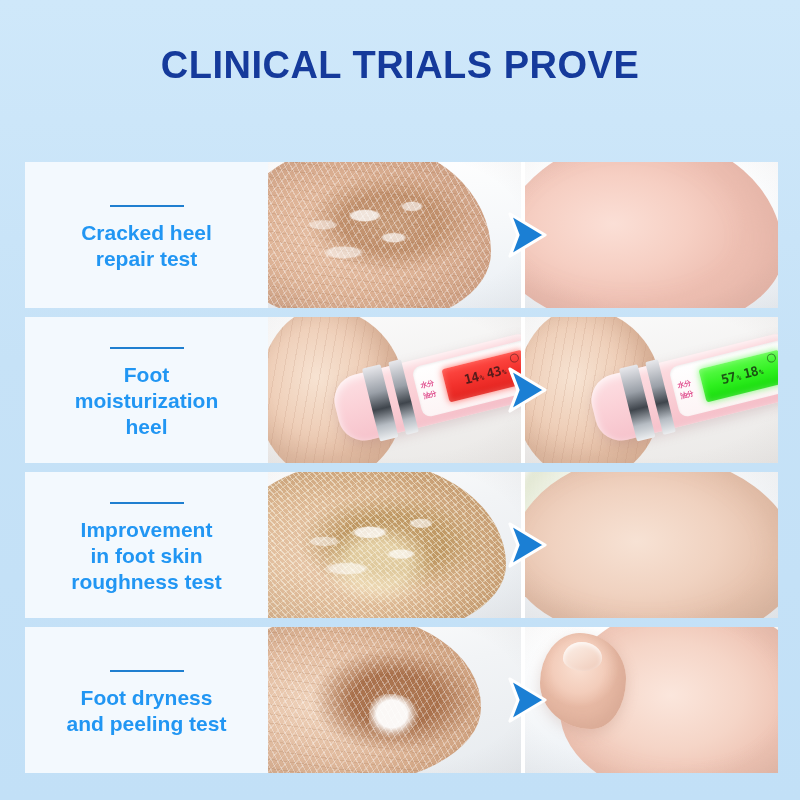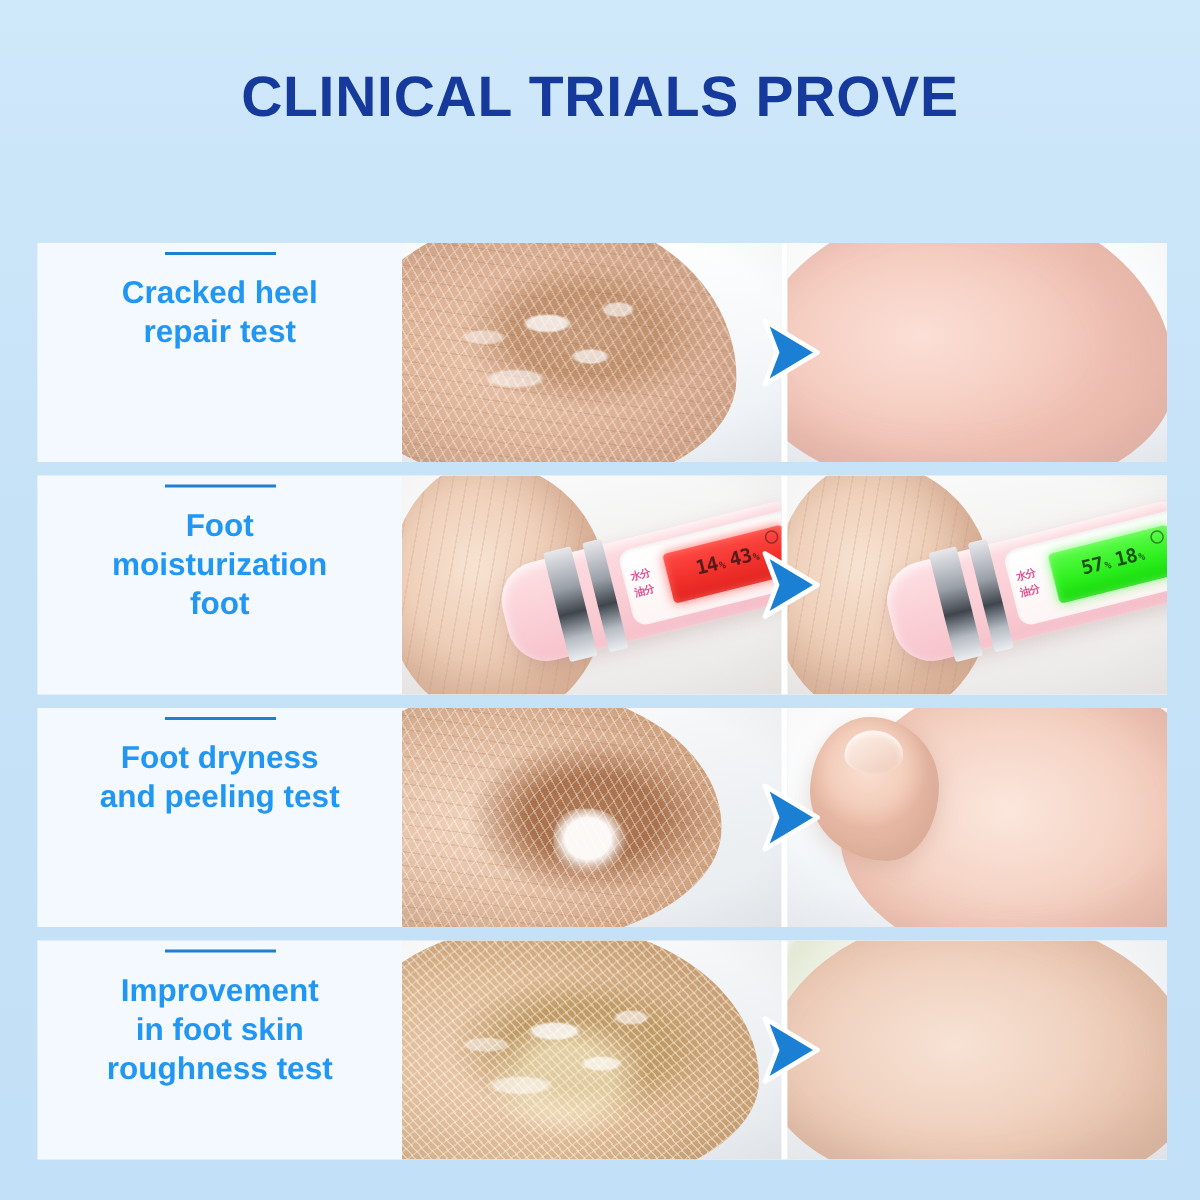--- a/index.html
+++ b/index.html
@@ -44,21 +44,21 @@
   .row:last-child{margin-bottom:0;}
 
   
   .label-cell{
     width:243px;
     flex:0 0 243px;
     background:#f3f9fe;
     display:flex;
     flex-direction:column;
     align-items:center;
-    justify-content:flex-start;
+    justify-content:center;
     padding-top:6px;
     box-sizing:border-box;
   }
   .label-rule{
     width:74px;height:2px;background:#1f7fd0;
     margin-bottom:13px;
   }
   .label-text{
     color:#2196f3;
     font-weight:700;
@@ -340,21 +340,21 @@
       <svg class="arrow" viewBox="0 0 46 50">
         <path d="M7 4 L42 25 L7 46 L15 25 Z" fill="#1b7fd4" stroke="#ffffff" stroke-width="3.2" stroke-linejoin="round"></path>
       </svg>
     </div>
 
     <div class="row">
       <div class="label-cell">
         <div class="label-rule"></div>
         <div class="label-text">Foot
 moisturization
-foot</div>
+heel</div>
       </div>
 
       <div class="img-cell before">
         <div class="photo">
           <div class="backdrop warm"></div>
           <div class="toe-block">
               <div class="toe-lines"></div>
             </div>
           <div class="probe">
             <div class="probe-band"></div>
@@ -413,20 +413,53 @@
       </div>
 
       <svg class="arrow" viewBox="0 0 46 50">
         <path d="M7 4 L42 25 L7 46 L15 25 Z" fill="#1b7fd4" stroke="#ffffff" stroke-width="3.2" stroke-linejoin="round"></path>
       </svg>
     </div>
 
     <div class="row">
       <div class="label-cell">
         <div class="label-rule"></div>
+        <div class="label-text">Improvement
+in foot skin
+roughness test</div>
+      </div>
+
+      <div class="img-cell before">
+        <div class="photo">
+          <div class="backdrop"></div>
+          <div class="heel heel-r4b">
+            <div class="rough"></div>
+            <div class="flakes"></div>
+          </div>
+          <div class="vig"></div>
+        </div>
+      </div>
+
+      <div class="img-cell after">
+        <div class="photo">
+          <div class="backdrop"></div>
+          <div class="greenish"></div>
+          <div class="heel heel-r4a"></div>
+          <div class="vig"></div>
+        </div>
+      </div>
+
+      <svg class="arrow" viewBox="0 0 46 50">
+        <path d="M7 4 L42 25 L7 46 L15 25 Z" fill="#1b7fd4" stroke="#ffffff" stroke-width="3.2" stroke-linejoin="round"></path>
+      </svg>
+    </div>
+
+    <div class="row">
+      <div class="label-cell">
+        <div class="label-rule"></div>
         <div class="label-text">Foot dryness
 and peeling test</div>
       </div>
 
       <div class="img-cell before">
         <div class="photo">
           <div class="backdrop"></div>
           <div class="heel heel-r3b">
             <div class="scaly"></div>
           </div>
@@ -444,47 +477,14 @@
           </div>
           <div class="vig"></div>
         </div>
       </div>
 
       <svg class="arrow" viewBox="0 0 46 50">
         <path d="M7 4 L42 25 L7 46 L15 25 Z" fill="#1b7fd4" stroke="#ffffff" stroke-width="3.2" stroke-linejoin="round"></path>
       </svg>
     </div>
 
-    <div class="row">
-      <div class="label-cell">
-        <div class="label-rule"></div>
-        <div class="label-text">Improvement
-in foot skin
-roughness test</div>
-      </div>
-
-      <div class="img-cell before">
-        <div class="photo">
-          <div class="backdrop"></div>
-          <div class="heel heel-r4b">
-            <div class="rough"></div>
-            <div class="flakes"></div>
-          </div>
-          <div class="vig"></div>
-        </div>
-      </div>
-
-      <div class="img-cell after">
-        <div class="photo">
-          <div class="backdrop"></div>
-          <div class="greenish"></div>
-          <div class="heel heel-r4a"></div>
-          <div class="vig"></div>
-        </div>
-      </div>
-
-      <svg class="arrow" viewBox="0 0 46 50">
-        <path d="M7 4 L42 25 L7 46 L15 25 Z" fill="#1b7fd4" stroke="#ffffff" stroke-width="3.2" stroke-linejoin="round"></path>
-      </svg>
-    </div>
-
   </div>
 </div>
 
 </body></html>

